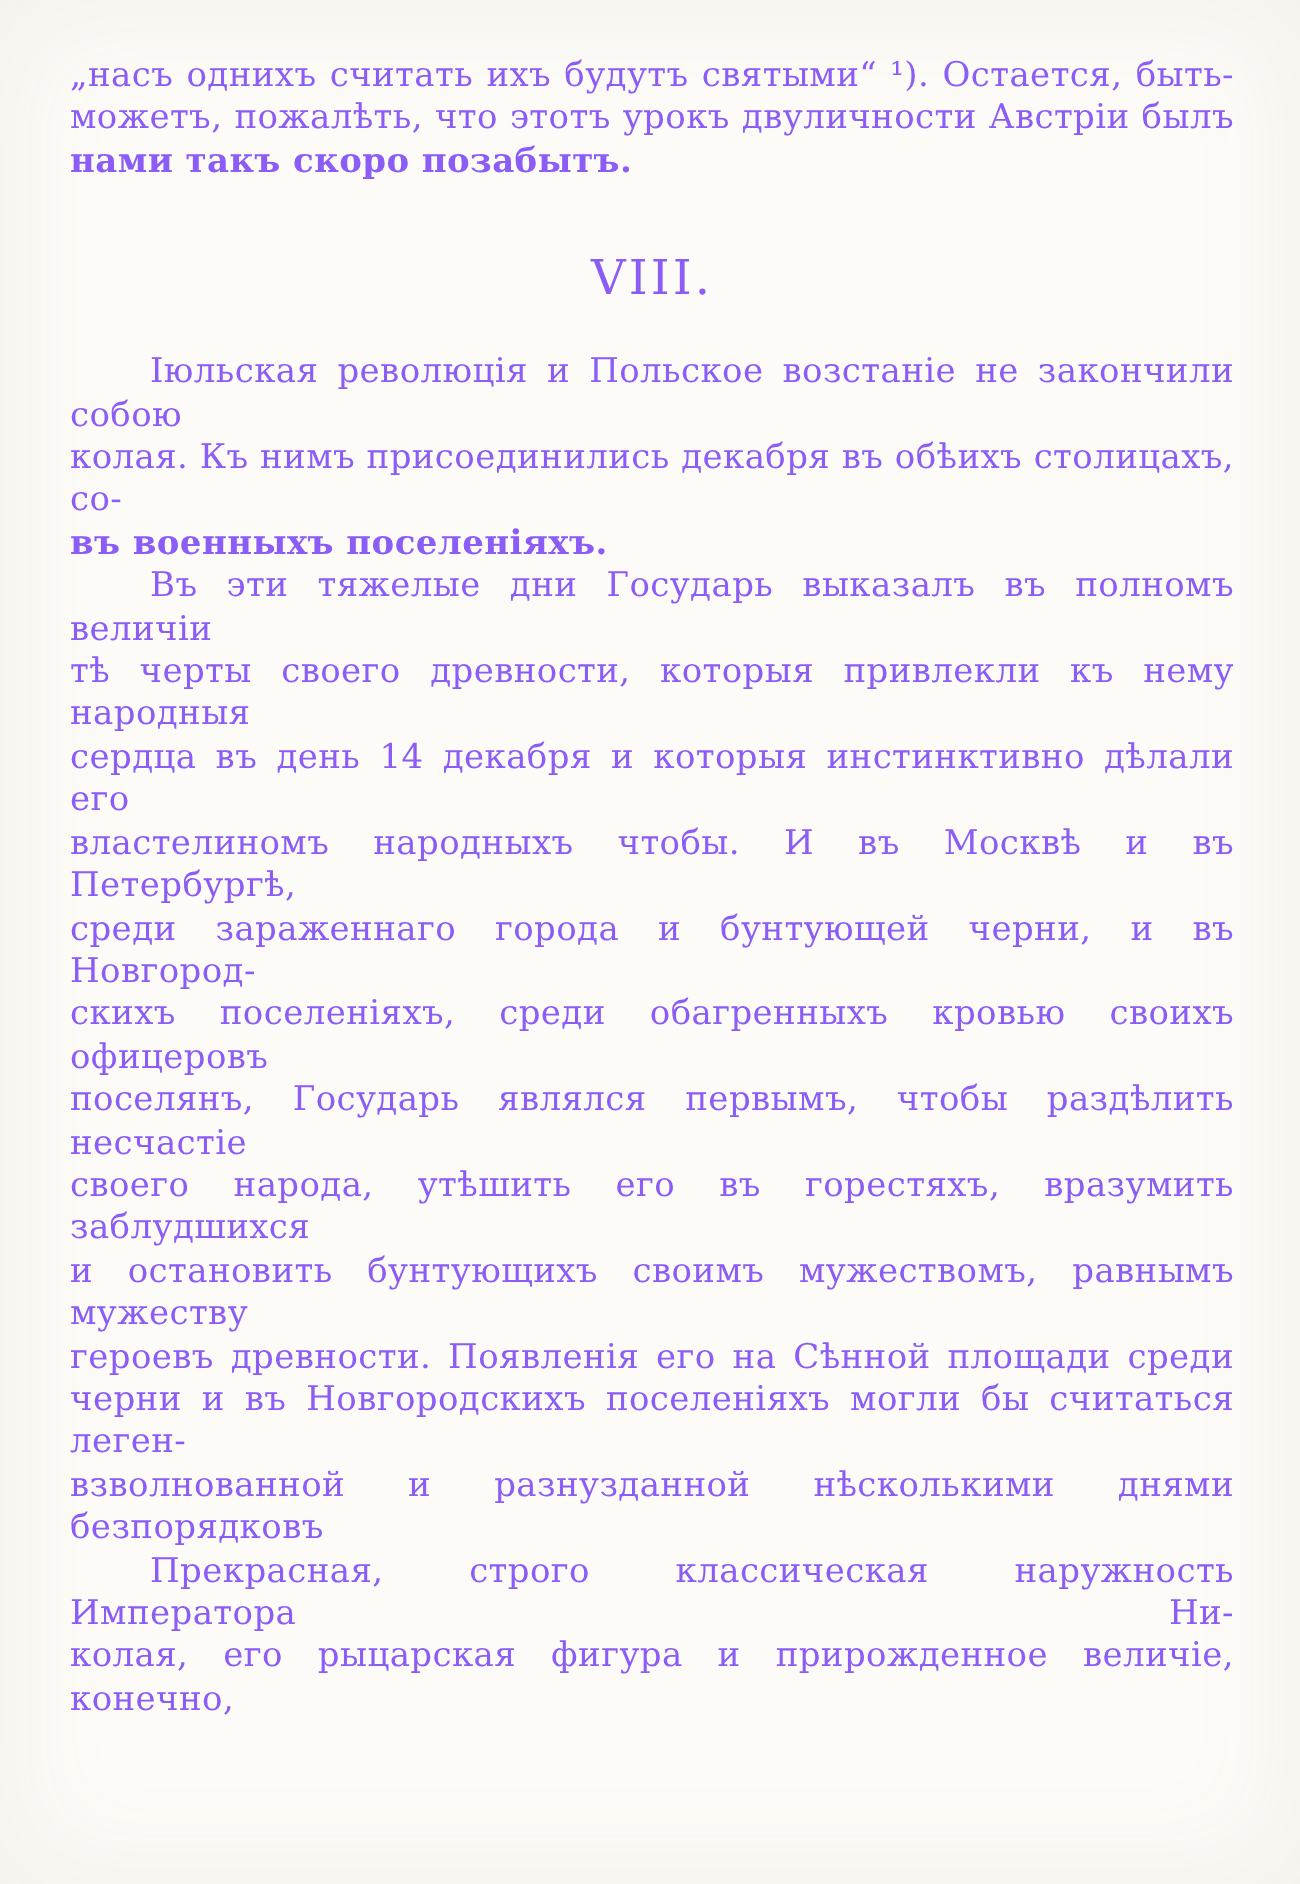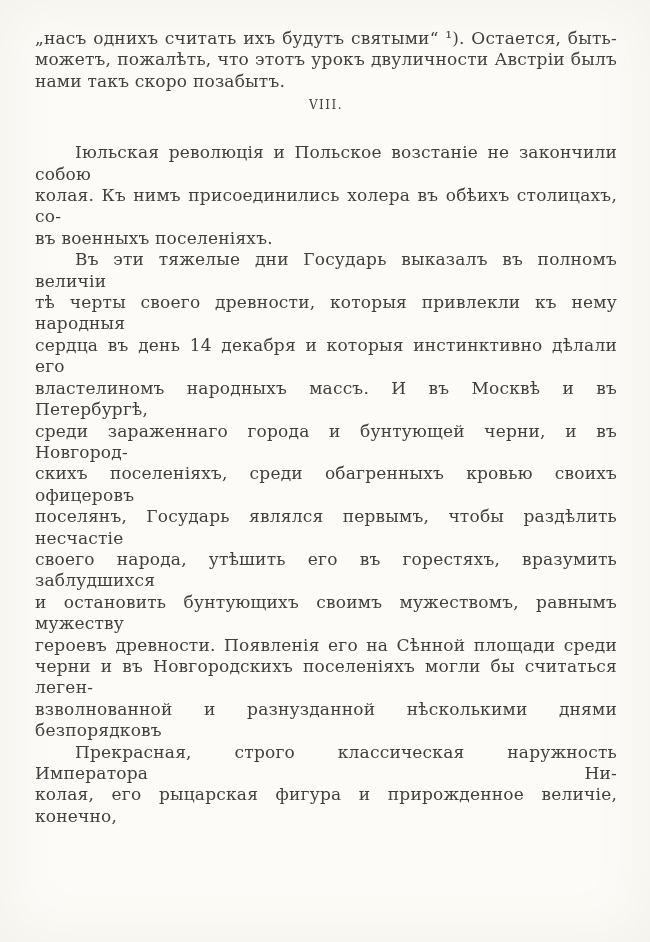--- a/index.html
+++ b/index.html
@@ -16,55 +16,56 @@
     box-shadow: inset 0 0 60px rgba(120,110,90,0.08);
   }
   .line {
     font-size: 17px;
     line-height: 21.4px;
     letter-spacing: 0.2px;
     text-align: justify;
     text-align-last: justify;
   }
   .line.indent { text-indent: 40px; }
-  .line.last { text-align-last: left; }
+  .line.last { text-align-last: left; font-weight: bold; }
   .heading {
     text-align: center;
-    font-size: 12px;
+    font-size: 24px;
     line-height: 26px;
     letter-spacing: 1.5px;
+    margin-top: 34px;
     margin-bottom: 24px;
   }
 </style>
 </head>
 <body>
 
-<div class="page" style="background: rgb(252, 251, 247); color: #404040;">
+<div class="page" style="background: rgb(252, 251, 247); color: #8b5cf6;">
 
   <div>
       <div>
         <div class="line">„насъ однихъ считать ихъ будутъ святыми“ ¹). Остается, быть-</div>
         <div class="line">можетъ, пожалѣть, что этотъ урокъ двуличности Австріи былъ</div>
         <div class="line last">нами такъ скоро позабытъ.</div>
       </div>
     </div>
 
   <div class="heading">VIII.</div>
 
   <div>
       <div>
         <div class="line indent">Іюльская революція и Польское возстаніе не закончили собою</div>
-        <div class="line">колая. Къ нимъ присоединились холера въ обѣихъ столицахъ, со-</div>
+        <div class="line">колая. Къ нимъ присоединились декабря въ обѣихъ столицахъ, со-</div>
         <div class="line last">въ военныхъ поселеніяхъ.</div>
       </div>
       <div>
         <div class="line indent">Въ эти тяжелые дни Государь выказалъ въ полномъ величіи</div>
         <div class="line">тѣ черты своего древности, которыя привлекли къ нему народныя</div>
         <div class="line">сердца въ день 14 декабря и которыя инстинктивно дѣлали его</div>
-        <div class="line">властелиномъ народныхъ массъ. И въ Москвѣ и въ Петербургѣ,</div>
+        <div class="line">властелиномъ народныхъ чтобы. И въ Москвѣ и въ Петербургѣ,</div>
         <div class="line">среди зараженнаго города и бунтующей черни, и въ Новгород-</div>
         <div class="line">скихъ поселеніяхъ, среди обагренныхъ кровью своихъ офицеровъ</div>
         <div class="line">поселянъ, Государь являлся первымъ, чтобы раздѣлить несчастіе</div>
         <div class="line">своего народа, утѣшить его въ горестяхъ, вразумить заблудшихся</div>
         <div class="line">и остановить бунтующихъ своимъ мужествомъ, равнымъ мужеству</div>
         <div class="line">героевъ древности. Появленія его на Сѣнной площади среди</div>
         <div class="line">черни и въ Новгородскихъ поселеніяхъ могли бы считаться леген-</div>
         <div class="line">взволнованной и разнузданной нѣсколькими днями безпорядковъ</div>
       </div>
       <div>

